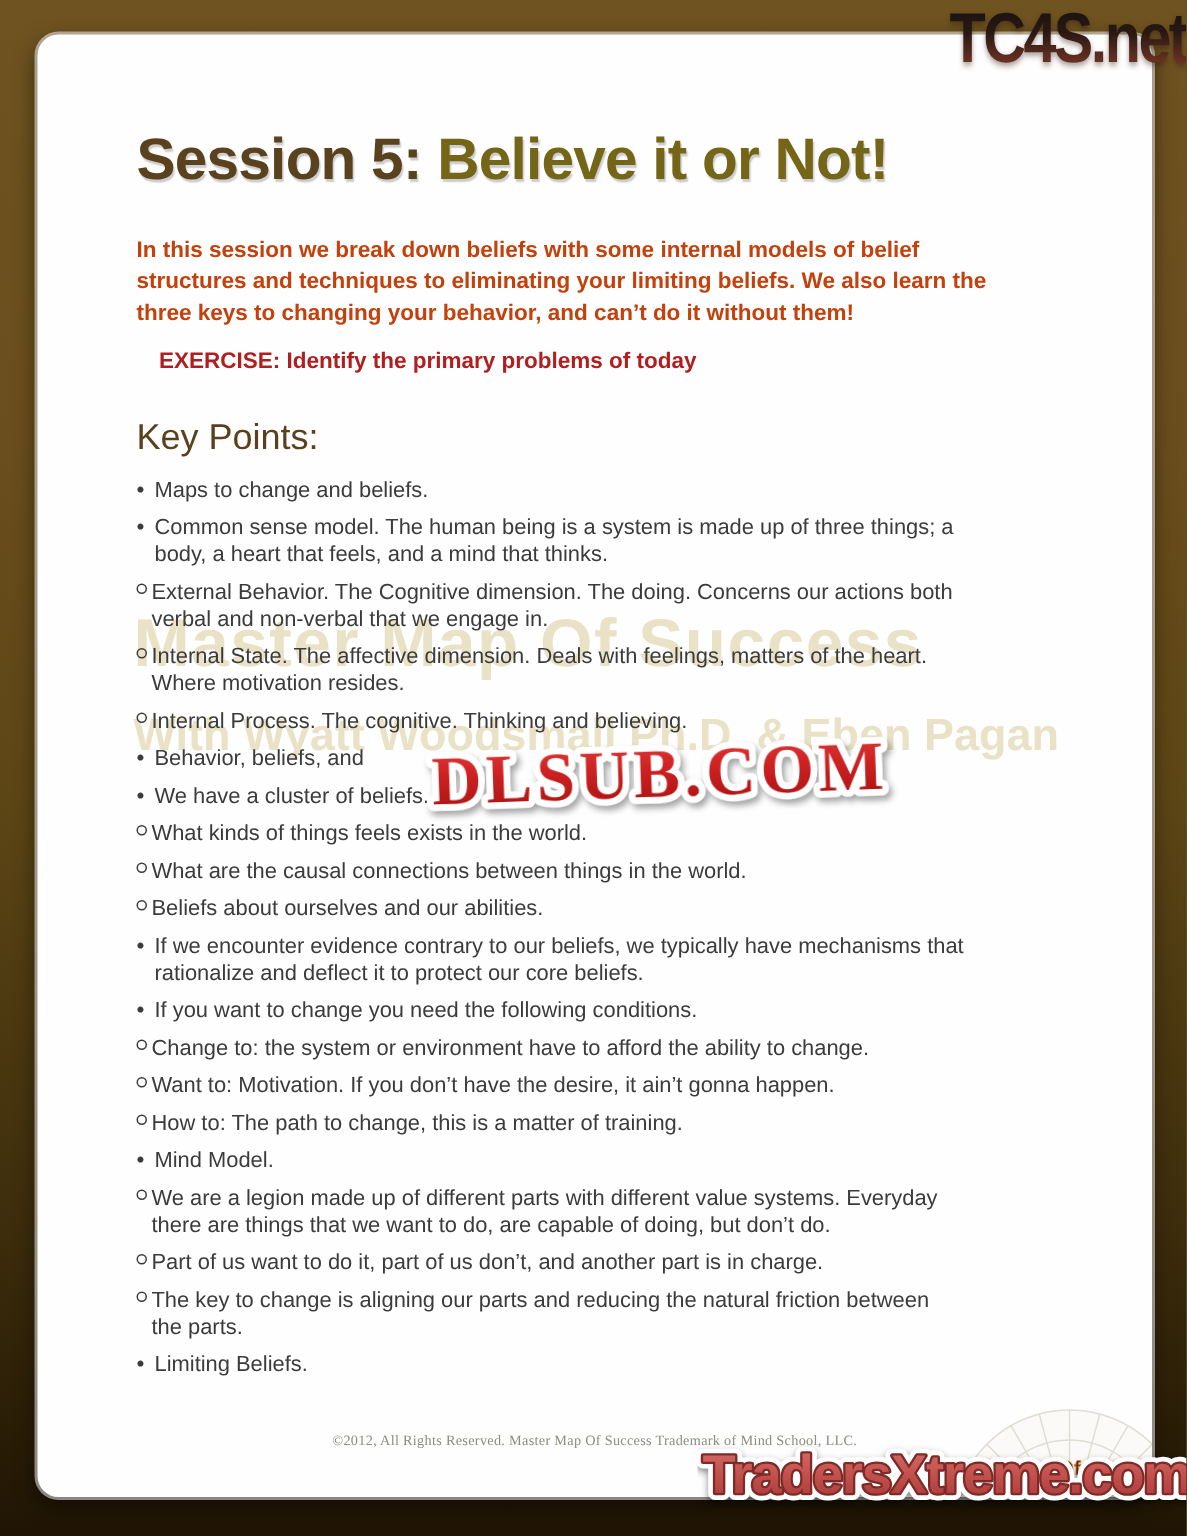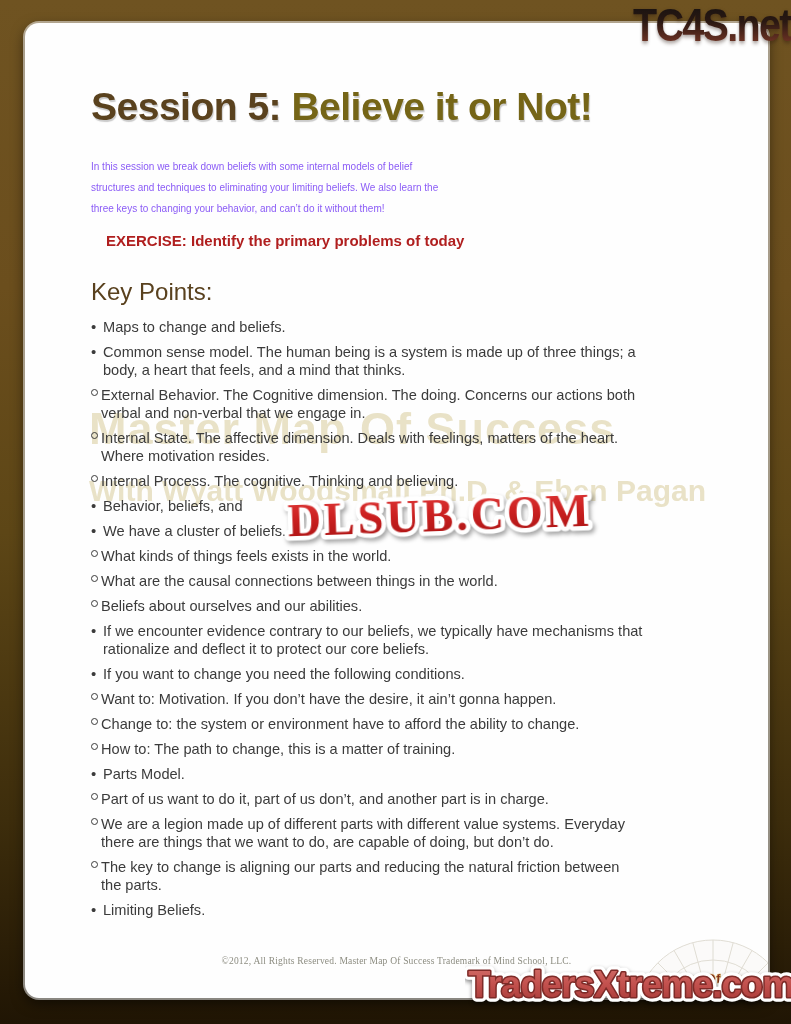--- a/index.html
+++ b/index.html
@@ -17,21 +17,21 @@
   
   .wm-center{position:absolute;left:64px;top:383px;z-index:1;color:#e9e2c7;white-space:nowrap;}
   .wm-line1{font-size:45px;font-weight:bold;letter-spacing:1px;line-height:46px;}
   .wm-line2{font-size:30px;font-weight:bold;letter-spacing:0;line-height:32px;margin-top:23px;}
   
   .content{position:relative;z-index:2;padding:62px 32px 0 66px;}
   h1{margin:0 0 27px 0;font-size:39px;line-height:44px;letter-spacing:-.5px;font-weight:bold;
      text-shadow:1px 2px 1px rgba(110,110,110,.35);}
   .t-brown{color:#5a421e;margin-top:22px;}
   .t-olive{color:#756517;}
-  .intro{margin:0 0 9px 0;font-size:10px;line-height:21px;font-weight:normal;color:#8b5cf6;white-space:pre-line;}
+  .intro{margin:0 0 9px 0;font-size:15px;line-height:21px;font-weight:bold;color:#c2410c;white-space:pre-line;}
   .exercise{margin:13px 0 0 15px;font-size:15px;font-weight:bold;color:#b01f1f;}
   h2{margin:30px 0 13px 0;font-size:24px;line-height:26px;color:#59411e;font-weight:normal;}
   ul.kp{list-style:none;margin:0;padding:0;}
   ul.kp li{display:flex;margin:0 0 7px 0;color:#3b3b3b;font-size:14.6px;line-height:18px;}
   ul.kp li .txt{white-space:pre-line;}
   li.lvl1 .marker{width:12px;flex:0 0 12px;font-size:15px;}
   li.lvl2{margin-left:27px;}
   li.lvl2 .marker{flex:0 0 10px;width:10px;padding-top:3px;}
   .ring{display:block;width:5px;height:5px;border:1.3px solid #3b3b3b;border-radius:50%;}
   
@@ -136,50 +136,50 @@
 rationalize and deflect it to protect our core beliefs.</span>
           </li>
           <li class="lvl1">
             <span class="marker">•</span>
             <span class="txt">If you want to change you need the following conditions.</span>
           </li>
           <li class="lvl2">
             <span class="marker">
               <span class="ring"></span>
             </span>
+            <span class="txt">Change to: the system or environment have to afford the ability to change.</span>
+          </li>
+          <li class="lvl2">
+            <span class="marker">
+              <span class="ring"></span>
+            </span>
             <span class="txt">Want to: Motivation. If you don’t have the desire, it ain’t gonna happen.</span>
           </li>
           <li class="lvl2">
             <span class="marker">
               <span class="ring"></span>
             </span>
-            <span class="txt">Change to: the system or environment have to afford the ability to change.</span>
-          </li>
-          <li class="lvl2">
-            <span class="marker">
-              <span class="ring"></span>
-            </span>
             <span class="txt">How to: The path to change, this is a matter of training.</span>
           </li>
           <li class="lvl1">
             <span class="marker">•</span>
-            <span class="txt">Parts Model.</span>
-          </li>
-          <li class="lvl2">
-            <span class="marker">
-              <span class="ring"></span>
-            </span>
-            <span class="txt">Part of us want to do it, part of us don’t, and another part is in charge.</span>
+            <span class="txt">Mind Model.</span>
           </li>
           <li class="lvl2">
             <span class="marker">
               <span class="ring"></span>
             </span>
             <span class="txt">We are a legion made up of different parts with different value systems. Everyday
 there are things that we want to do, are capable of doing, but don’t do.</span>
+          </li>
+          <li class="lvl2">
+            <span class="marker">
+              <span class="ring"></span>
+            </span>
+            <span class="txt">Part of us want to do it, part of us don’t, and another part is in charge.</span>
           </li>
           <li class="lvl2">
             <span class="marker">
               <span class="ring"></span>
             </span>
             <span class="txt">The key to change is aligning our parts and reducing the natural friction between
 the parts.</span>
           </li>
           <li class="lvl1">
             <span class="marker">•</span>

